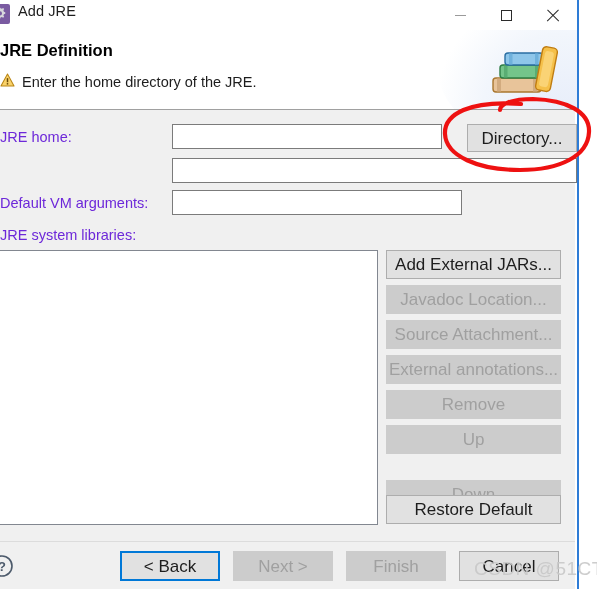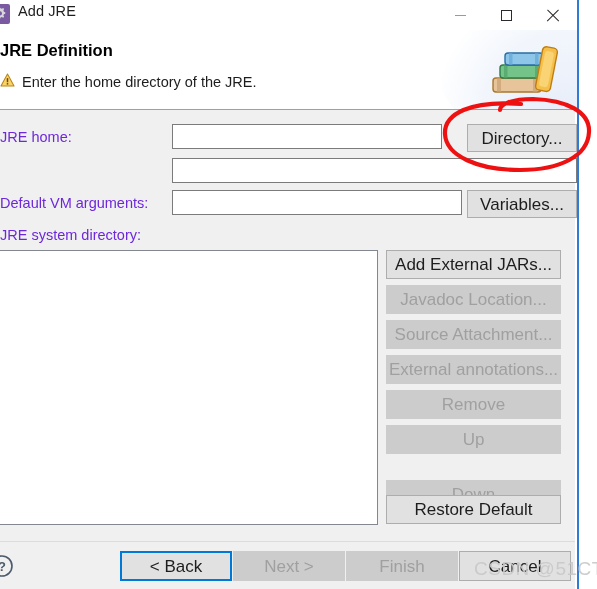--- a/index.html
+++ b/index.html
@@ -246,21 +246,21 @@
   .help-icon {
     position: absolute;
     left: 8px;
     top: 12px;
     width: 24px;
     height: 24px;
   }
   .nav-btn {
     position: absolute;
     top: 9px;
-    width: 112px;
+    width: 100px;
     height: 30px;
   }
   .nav-btn.focused {
     border: 2px solid #0078d7;
     background: #e1e1e1;
     color: #1d1d1d;
   }
 
   
   .annot {
@@ -357,24 +357,23 @@
       </div>
       <input class="tfield" type="text" style="left: 190px; top: 14px; width: 270px;" value="">
       <button class="btn" style="position:absolute; left:485px; top:14px; width:110px; height:28px;">Directory...</button>
 
       <input class="tfield" type="text" style="left: 190px; top: 48px; width: 405px;" value="">
 
       <div class="row" style="left:18px; top:80px;">
         <span class="flabel">Default VM arguments:</span>
       </div>
       <input class="tfield" type="text" style="left: 190px; top: 80px; width: 290px;" value="">
-      <button class="btn" style="position:absolute; left:485px; top:80px; width:110px; height:28px;">Variables...</button>
 
       <div class="row" style="left:18px; top:112px;">
-        <span class="flabel">JRE system directory:</span>
+        <span class="flabel">JRE system libraries:</span>
       </div>
 
       <div class="listbox"></div>
 
       <div id="side-buttons">
           <button class="btn side-btn" style="top: 140px;">Add External JARs...</button>
           <button class="btn side-btn disabled" disabled="" style="top: 175px;">Javadoc Location...</button>
           <button class="btn side-btn disabled" disabled="" style="top: 210px;">Source Attachment...</button>
           <button class="btn side-btn disabled" disabled="" style="top: 245px;">External annotations...</button>
           <button class="btn side-btn disabled" disabled="" style="top: 280px;">Remove</button>

